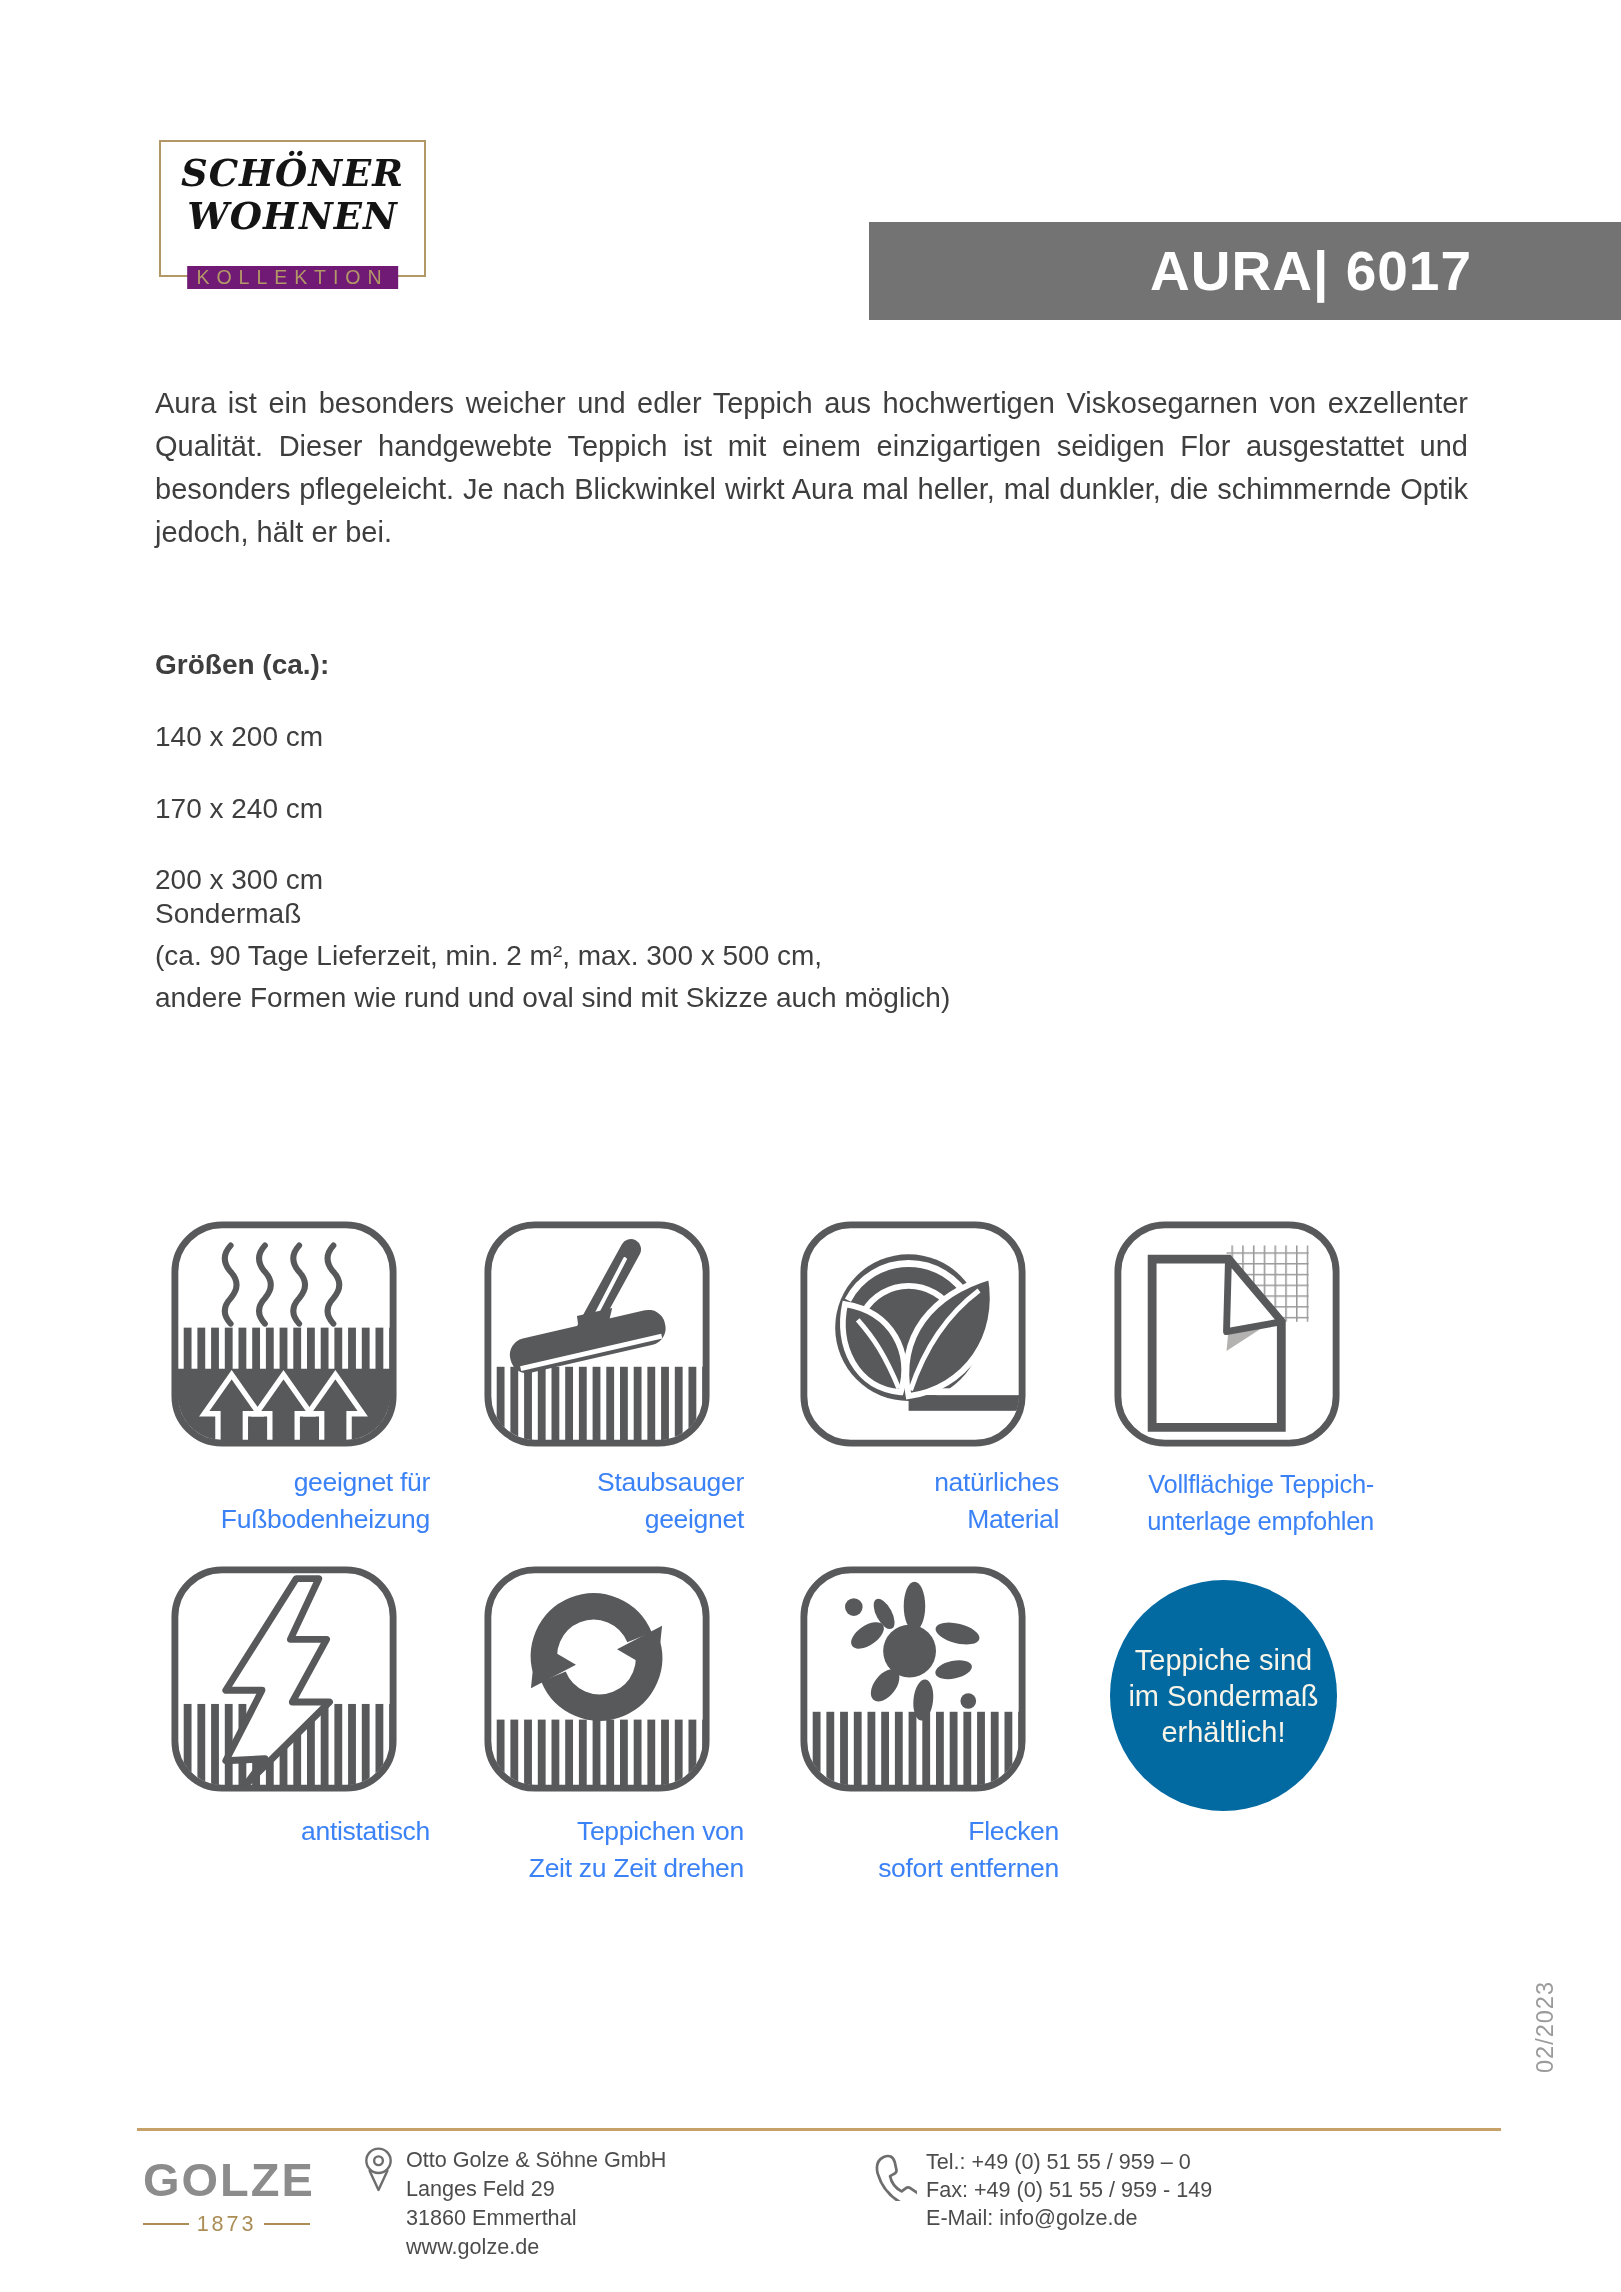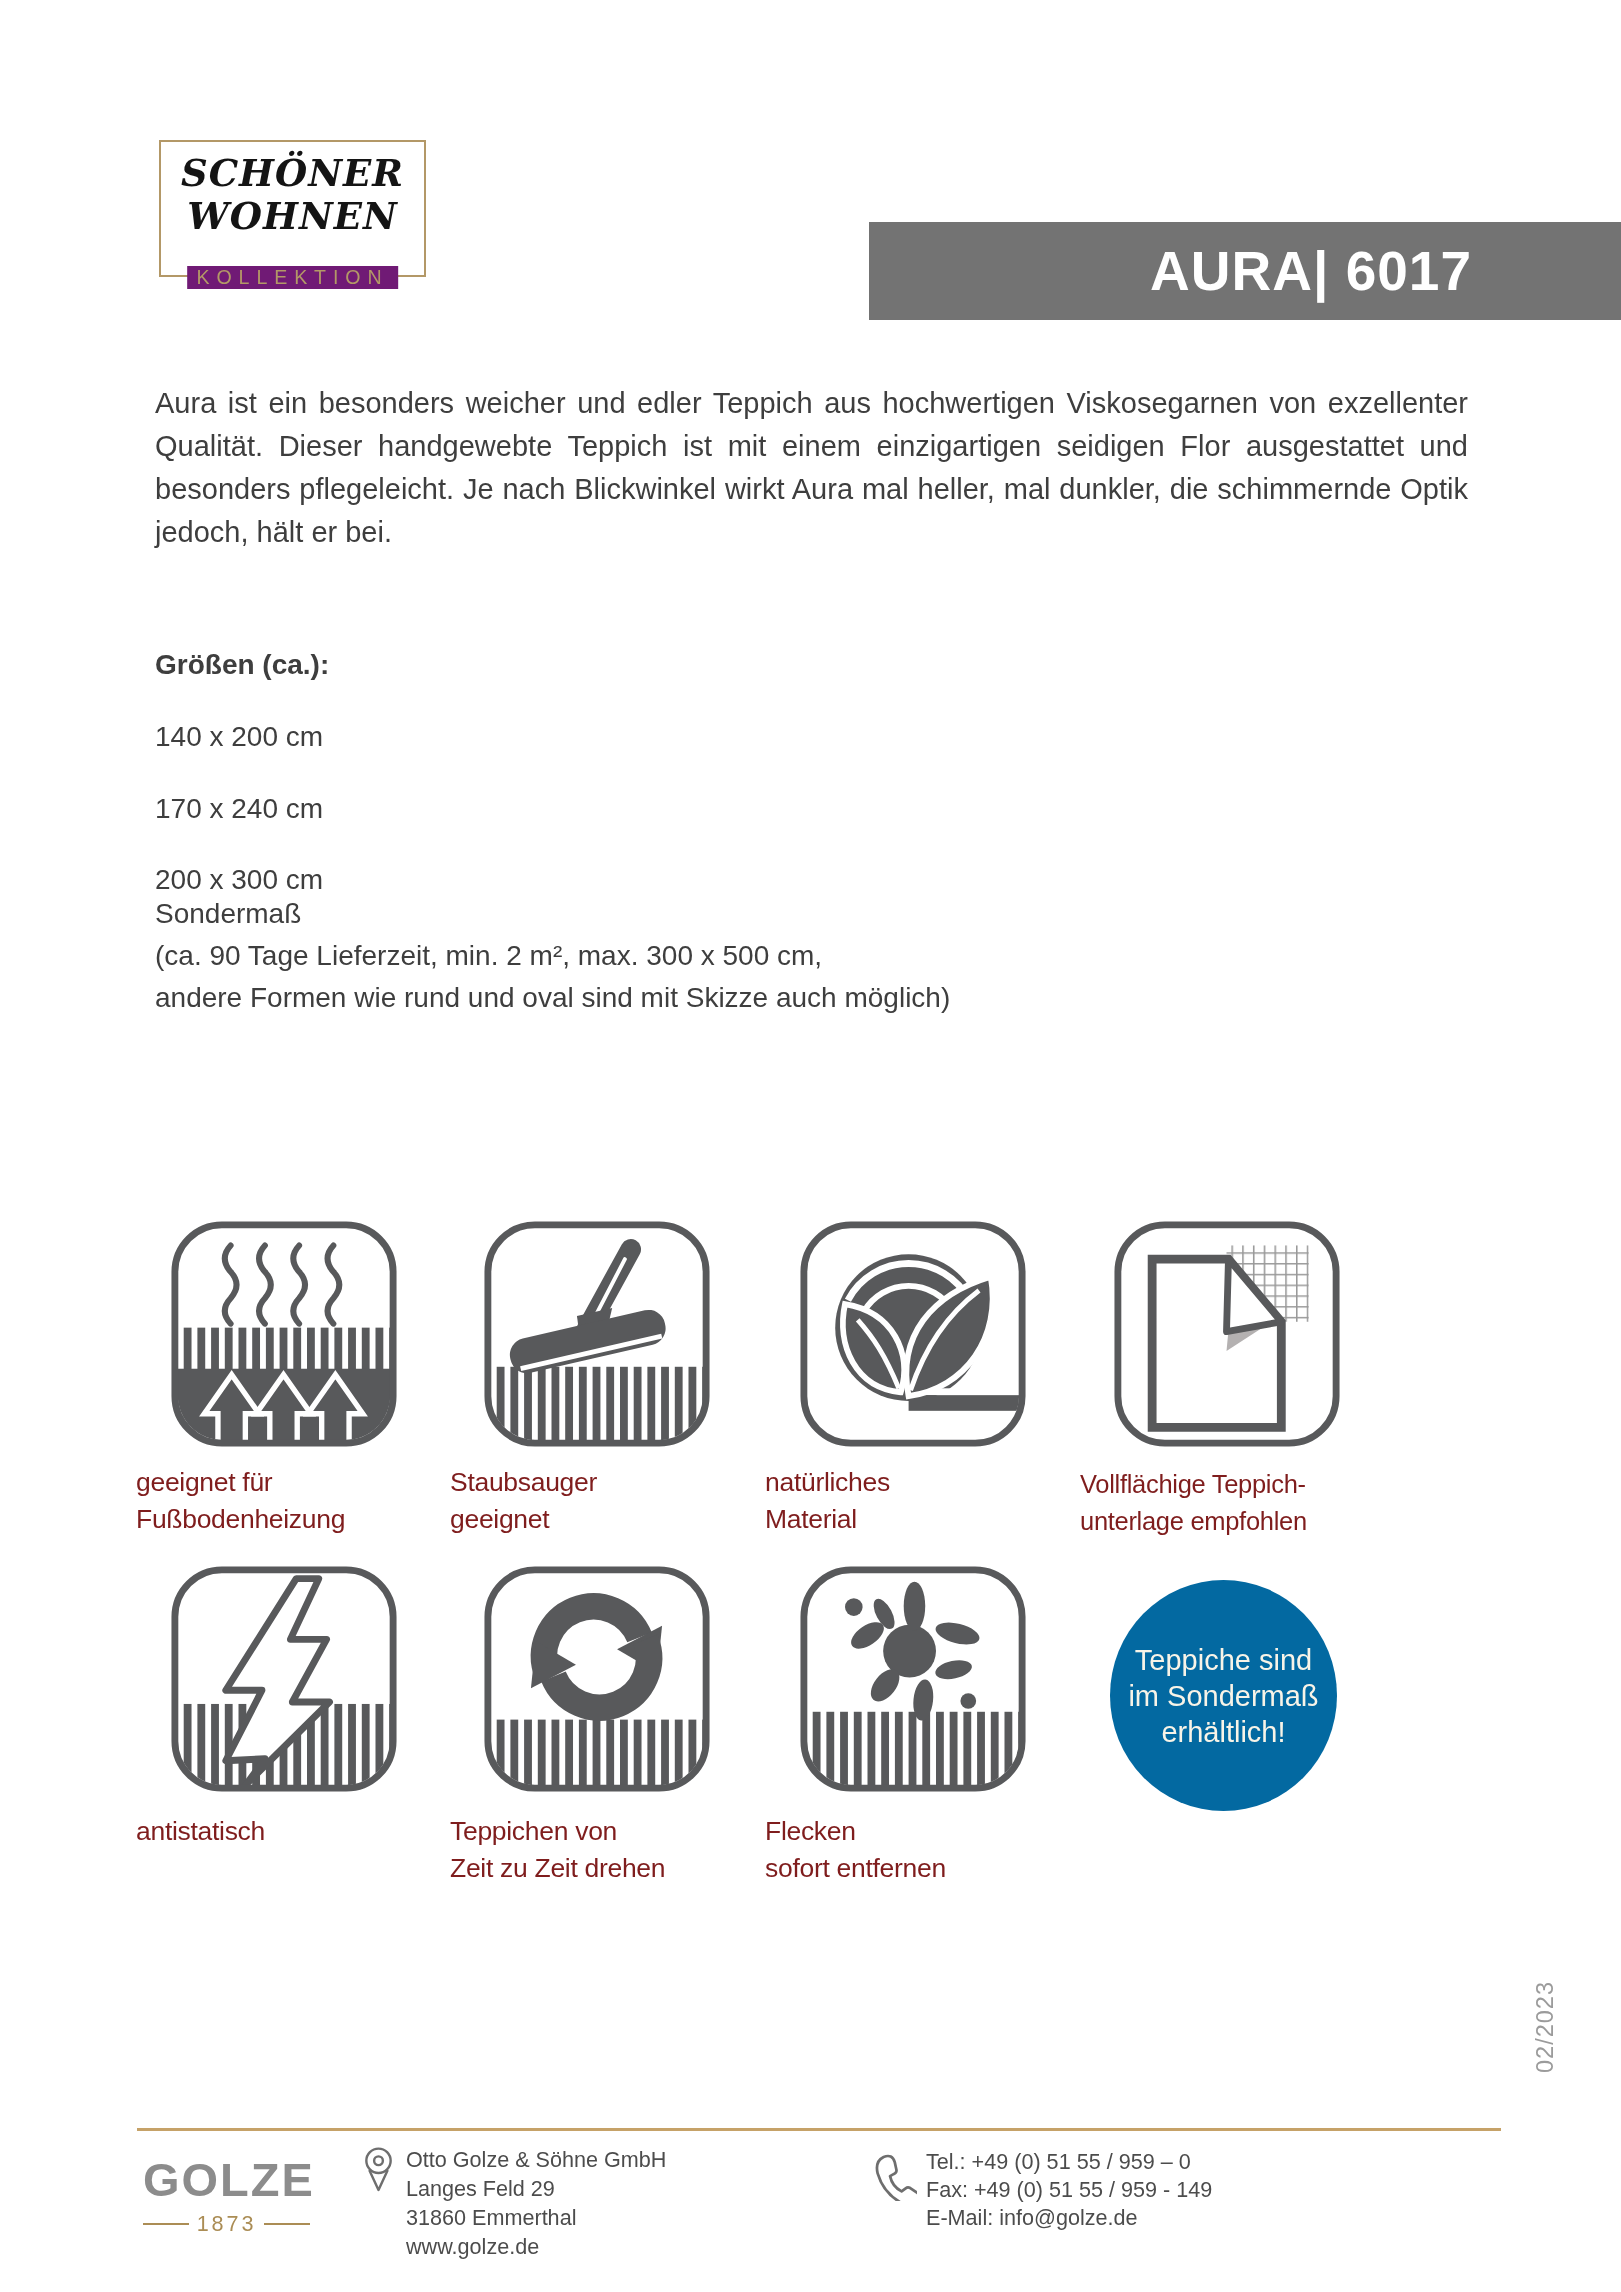--- a/index.html
+++ b/index.html
@@ -27,22 +27,22 @@
     padding-right:149px;box-sizing:border-box;letter-spacing:1px;margin-top:28px;
   }
   
   .intro{position:absolute;left:155px;top:382px;width:1313px;
     font-size:29px;line-height:43px;text-align:justify;color:#3e3e3e;}
   .sizes-heading{position:absolute;left:155px;top:649px;font-size:28px;font-weight:bold;}
   .size-item{position:absolute;left:155px;font-size:28px;}
   .custom-block{position:absolute;left:155px;top:893px;font-size:28px;line-height:42px;}
   
   .feature-icon{position:absolute;width:228px;height:228px;}
-  .feature-label{position:absolute;width:294px;text-align:left;
-    font-size:26.5px;line-height:37px;color:#7f1d1d;letter-spacing:-0.3px;}
+  .feature-label{position:absolute;width:294px;text-align:right;
+    font-size:26.5px;line-height:37px;color:#3b82f6;letter-spacing:-0.3px;}
   .badge{
     position:absolute;left:1110px;top:1580px;width:227px;height:231px;
     border-radius:50%;background:#0369a1;color:#f8f4e8;
     display:flex;flex-direction:column;align-items:center;justify-content:center;
     font-size:29px;line-height:36px;text-align:center;
   }
   
   .edition{
     position:absolute;left:1532px;top:1963px;height:110px;
     writing-mode:vertical-rl;transform:rotate(180deg);

